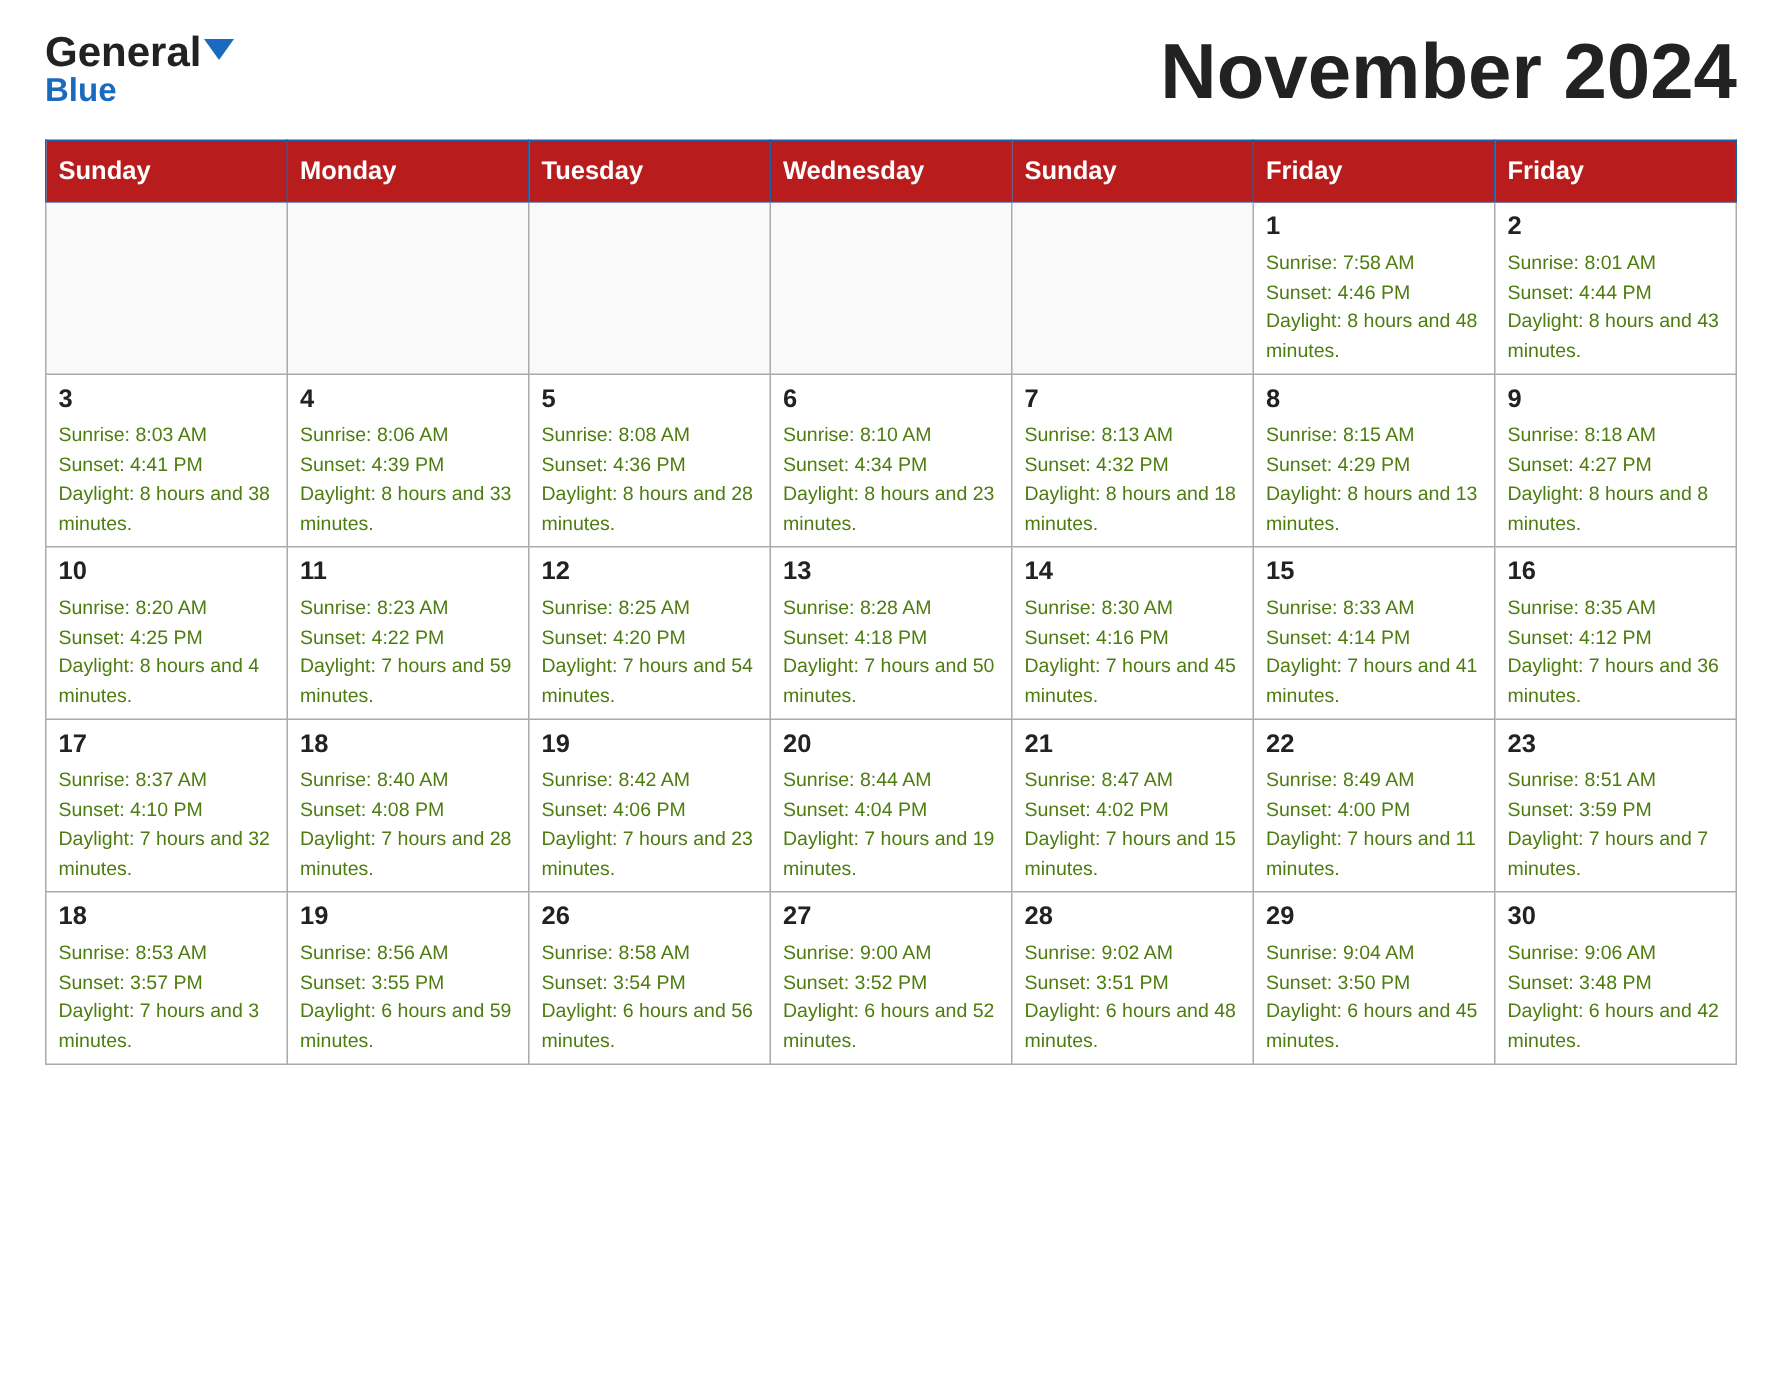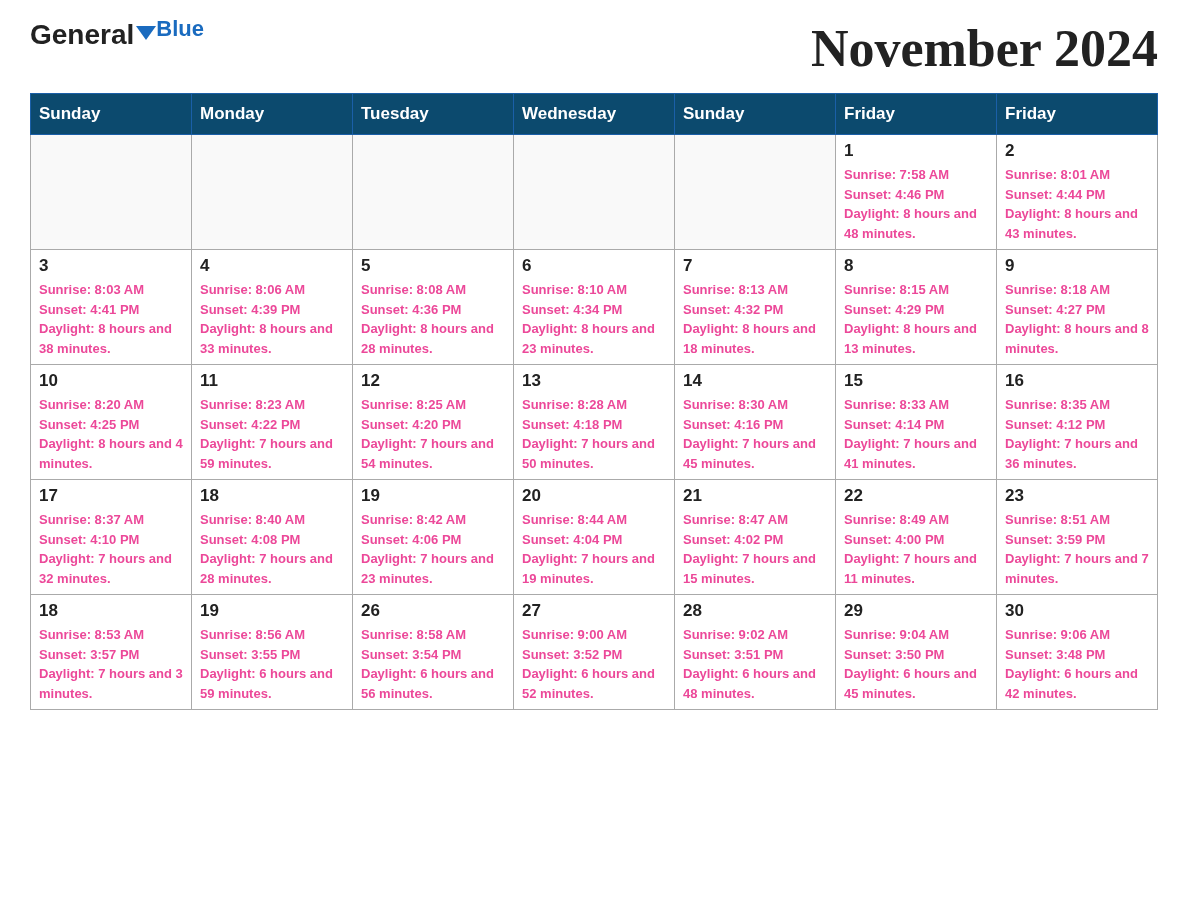--- a/index.html
+++ b/index.html
@@ -11,21 +11,21 @@
       min-height: 918px;
     }
     .header-area {
       display: flex;
       justify-content: space-between;
       align-items: flex-start;
       margin-bottom: 16px;
     }
     .logo-area {
       display: flex;
-      flex-direction: row;
+      flex-direction: column;
       align-items: flex-start;
     }
     .logo-text {
       font-size: 28px;
       font-weight: bold;
       color: #222;
       line-height: 1.1;
     }
     .logo-text span {
       color: #1a6bbf;
@@ -43,40 +43,39 @@
       top: -4px;
     }
     .logo-blue-line {
       color: #1a6bbf;
       font-size: 22px;
       font-weight: bold;
       margin-top: -4px;
     }
     .title-area {
       text-align: center;
-      font-family: Liberation Serif, serif;
     }
     .month-title {
       font-size: 52px;
       font-weight: bold;
       color: #222;
       line-height: 1.1;
     }
     .location-subtitle {
       font-size: 22px;
       color: #444;
       margin-top: 4px;
     }
     .calendar-table {
       width: 100%;
       border-collapse: collapse;
       border: 1px solid #999;
     }
     .calendar-table th {
-      background-color: #0c4a6e;
+      background-color: #b91c1c;
       color: #fff;
       font-size: 17px;
       font-weight: bold;
       padding: 10px 8px;
       text-align: left;
       border: 1px solid #1a5fa8;
     }
     .calendar-table td {
       vertical-align: top;
       padding: 6px 8px;
@@ -86,23 +85,22 @@
     }
     .day-number {
       font-size: 17px;
       font-weight: bold;
       color: #222;
       display: block;
       margin-bottom: 4px;
     }
     .day-info {
       font-size: 13px;
-      color: #ec4899;
+      color: #4d7c0f;
       line-height: 1.5;
-      font-weight: bold;
     }
     .empty-cell {
       background: #f9f9f9;
     }
     tr.week-row td {
       height: 110px;
     }
   </style>
 </head>
 <body>

